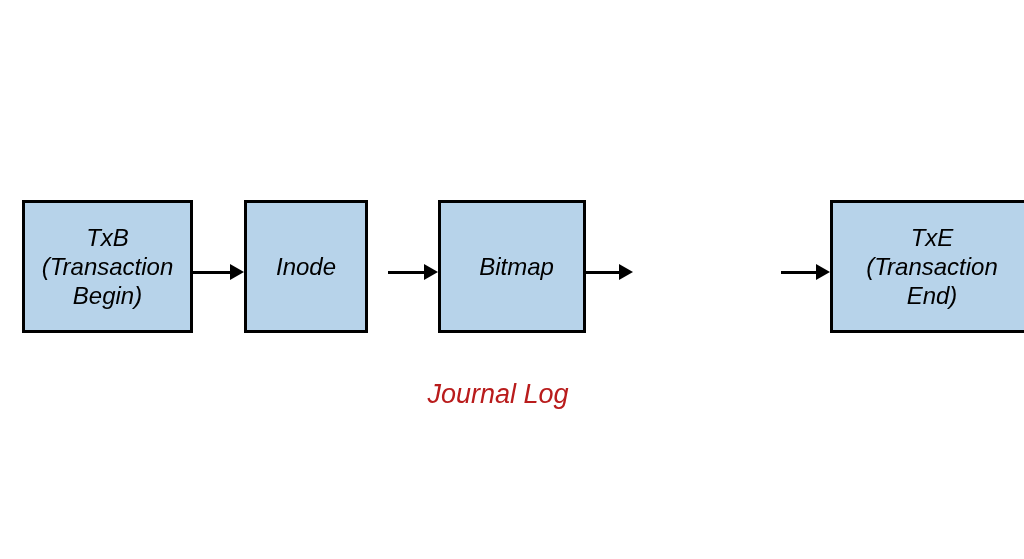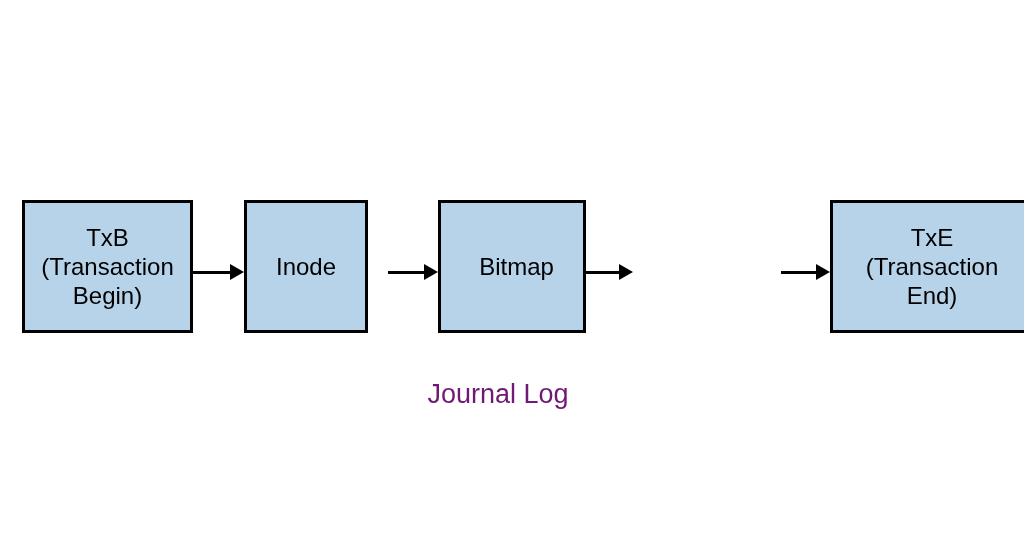--- a/index.html
+++ b/index.html
@@ -4,20 +4,21 @@
 <style>
   * { margin: 0; padding: 0; box-sizing: border-box; }
   html, body { background: #ffffff; }
   .canvas {
     position: relative;
     width: 1024px;
     height: 559px;
     background: #ffffff;
     font-family: "Liberation Sans", sans-serif;
     overflow: hidden;
+    font-style: italic;
   }
   .node {
     position: absolute;
     top: 200px;
     height: 133px;
     background: #b7d3ea;
     border: 3px solid #000000;
     display: flex;
     align-items: center;
     justify-content: center;
@@ -63,21 +64,21 @@
   .arrow-3 { left: 586px; width: 47px; }
   .arrow-4 { left: 781px; width: 49px; }
 
   .caption {
     position: absolute;
     top: 379px;
     left: 0;
     width: 996px;
     text-align: center;
     font-size: 27px;
-    color: #701a75;
+    color: #b91c1c;
   }
 </style>
 </head>
 <body>
 
 <div class="canvas">
 
   <div class="node node-txb">TxB
 (Transaction
 Begin)</div>

